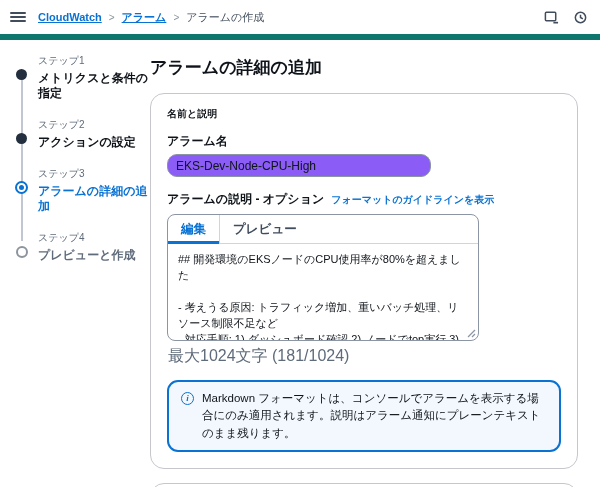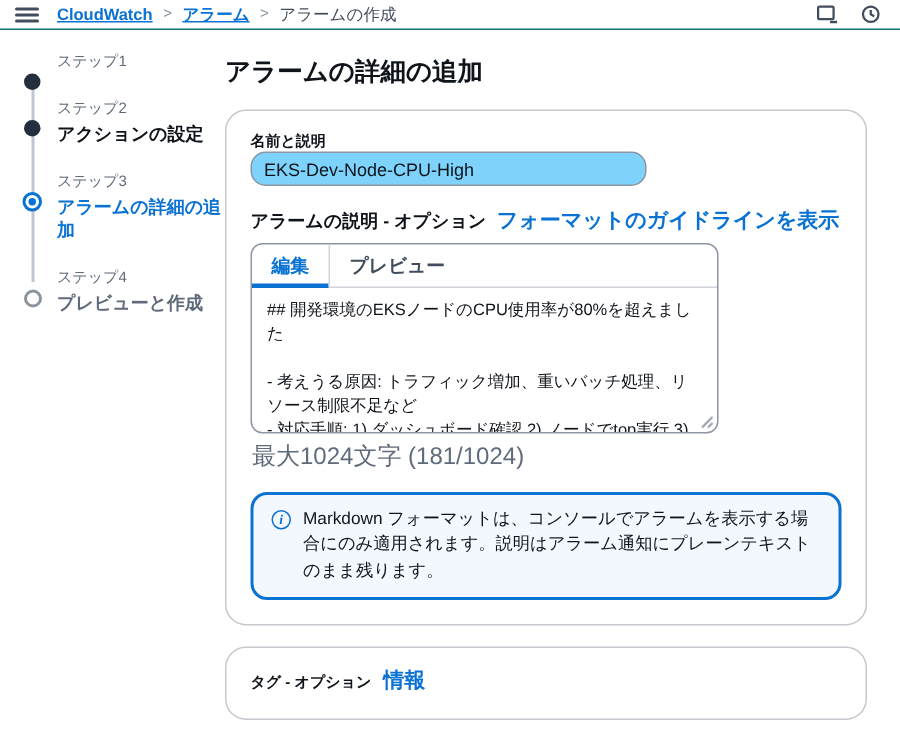--- a/index.html
+++ b/index.html
@@ -6,25 +6,25 @@
   html, body { width: 600px; height: 487px; overflow: hidden; }
   body {
     font-family: "Liberation Sans", sans-serif;
     background: #ffffff;
     color: #0f141a;
     font-size: 12px;
   }
 
   
   .topbar {
-    height: 20px;
+    height: 40px;
     display: flex;
     align-items: center;
     padding: 0 12px 0 10px;
-    border-bottom: 1px solid #0f766e;
+    border-bottom: 6px solid #0f766e;
     background: #ffffff;
     justify-content: flex-end;
   }
   .menu-btn {
     width: 16px; height: 14px;
     display: flex; flex-direction: column; justify-content: space-between;
     padding: 2px 0; margin-right: 12px; cursor: pointer;
   }
   .menu-btn span { height: 2px; background: #414d5c; border-radius: 1px; }
   .crumbs { display: flex; align-items: center; gap: 7px; font-size: 11px; }
@@ -71,25 +71,25 @@
   .card {
     border: 1px solid #c6c6cd; border-radius: 14px; background: #fff;
     padding: 13px 16px 16px; margin-bottom: 14px; max-width: 428px;
   }
   .section-heading { font-size: 10px; font-weight: bold; }
   .field-label { font-size: 12px; font-weight: bold; margin: 12px 0 4px; }
   .text-input {
     width: 264px; height: 23px;
     border: 1.5px solid #8c95a3; border-radius: 10px;
     padding: 0 8px; font-size: 12px; color: #0f141a;
-    font-family: "Liberation Sans", sans-serif; background: #7dd3fc;
+    font-family: "Liberation Sans", sans-serif; background: #8b5cf6;
   }
   .desc-label-row { display: flex; align-items: baseline; gap: 7px; margin: 14px 0 6px; }
   .desc-label-row .field-label { margin: 0; }
-  .inline-link { font-size: 14px; font-weight: bold; color: #0972d3; cursor: pointer; }
+  .inline-link { font-size: 10px; font-weight: bold; color: #0972d3; cursor: pointer; }
 
   .tab-panel {
     width: 312px; border: 1.5px solid #8c95a3; border-radius: 8px;
     background: #fff; overflow: hidden;
   }
   .tab-bar { display: flex; border-bottom: 1px solid #d1d5db; }
   .tab {
     padding: 6px 13px 5px; font-size: 12.5px; font-weight: bold;
     color: #414d5c; cursor: pointer; position: relative;
   }
@@ -163,20 +163,21 @@
 
 <div class="content">
 
   <div class="sidebar">
     <div class="steps">
       <div class="steps-line"></div>
 
       <div class="step completed">
         <span class="step-dot"></span>
         <div class="step-label">ステップ1</div>
+        <div class="step-title">メトリクスと条件の指定</div>
       </div>
 
       <div class="step completed">
         <span class="step-dot"></span>
         <div class="step-label">ステップ2</div>
         <div class="step-title">アクションの設定</div>
       </div>
 
       <div class="step active">
         <span class="step-dot"></span>
@@ -191,20 +192,21 @@
       </div>
     </div>
   </div>
 
   <div class="main">
     <h1 class="page-title">アラームの詳細の追加</h1>
 
     <div class="card">
       <div class="section-heading">名前と説明</div>
 
+      <div class="field-label">アラーム名</div>
       <input class="text-input" type="text" value="EKS-Dev-Node-CPU-High" style="">
 
       <div class="desc-label-row">
         <span class="field-label">アラームの説明 - オプション</span>
         <span class="inline-link">フォーマットのガイドラインを表示</span>
       </div>
 
       <div class="tab-panel">
         <div class="tab-bar">
           <span class="tab active">編集</span>

